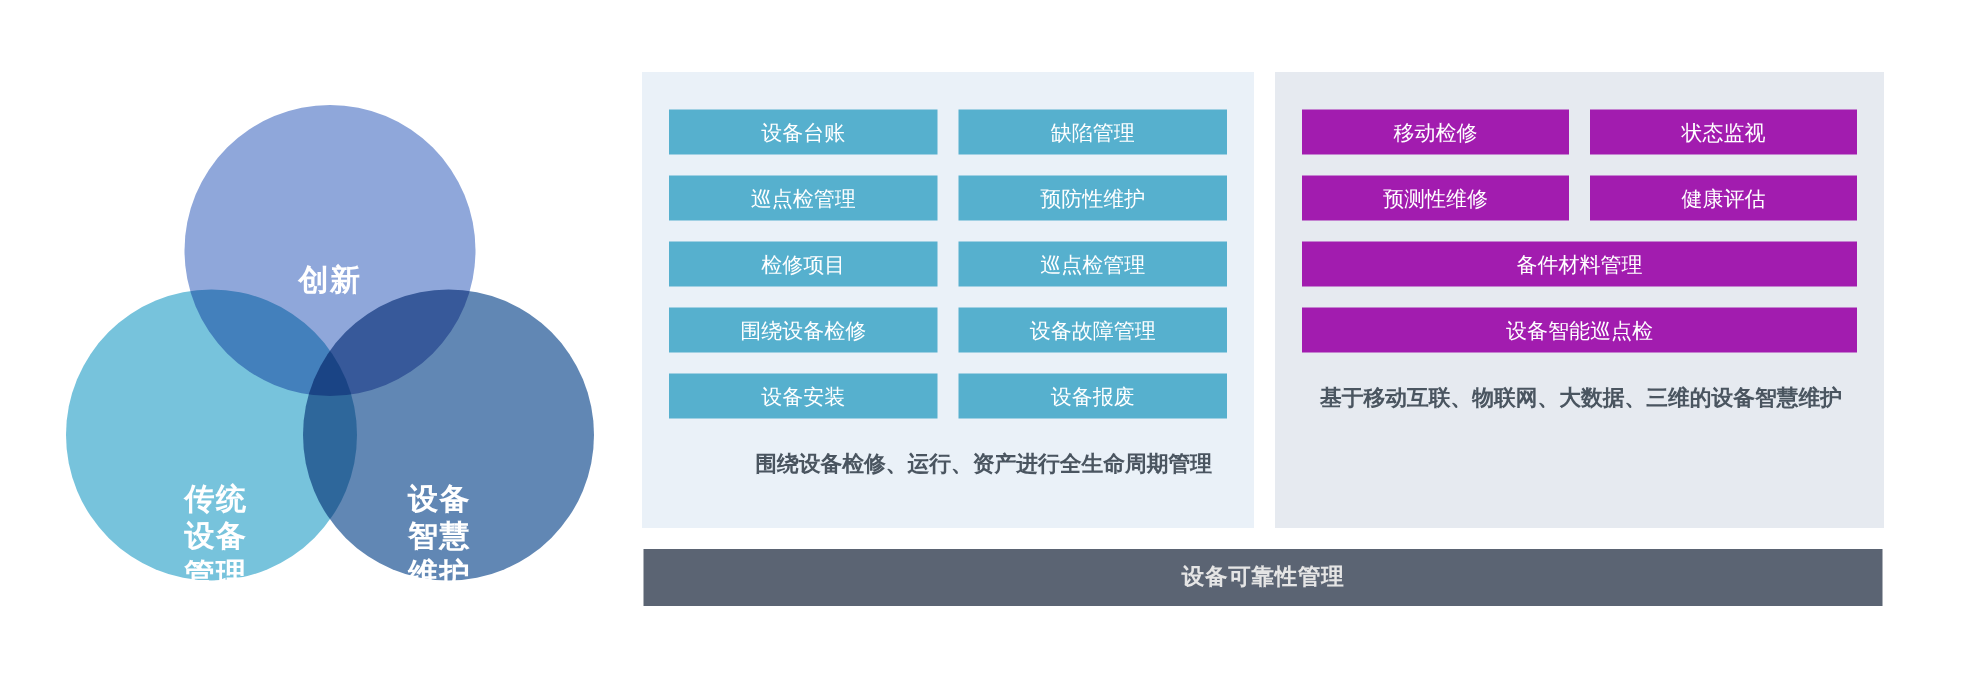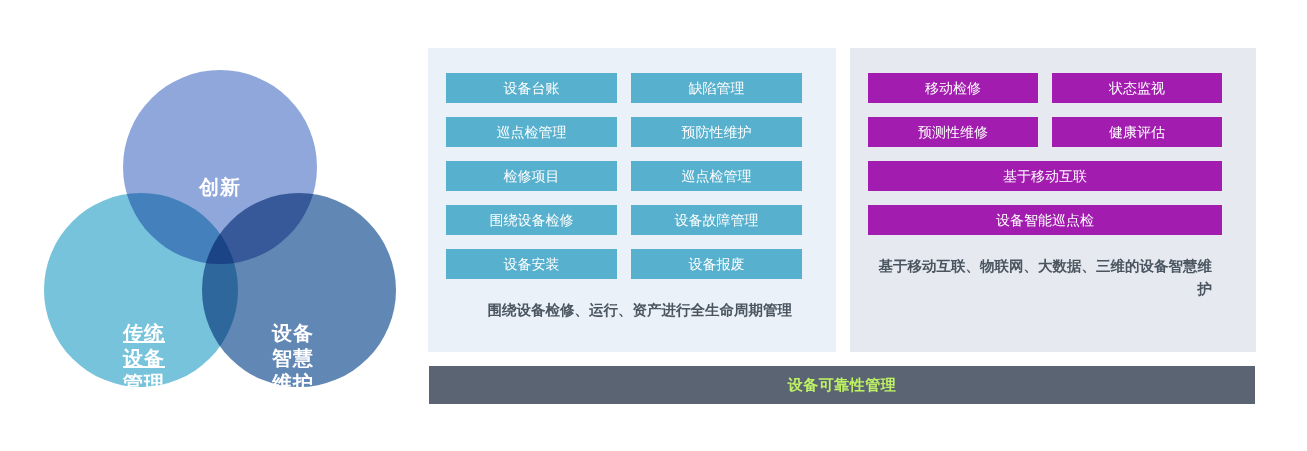--- a/index.html
+++ b/index.html
@@ -40,29 +40,29 @@
     font-weight: bold;
     font-size: 20px;
     line-height: 25px;
     text-align: center;
     letter-spacing: 1px;
     z-index: 5;
     white-space: pre-line;
     margin-top: 32px;
   }
   .venn-label.top   { left: 140px; top:  83px; width: 100px; }
-  .venn-label.left  { left:  80px; top: 229px; width:  68px; text-decoration: underline; }
+  .venn-label.left  { left:  80px; top: 229px; width:  68px; }
   .venn-label.right { left: 229px; top: 229px; width:  68px; }
 
   
   .panel {
     position: absolute;
     top: 48px;
     height: 304px;
-    padding: 25px 34px 0 18px;
+    padding: 25px 18px 0 18px;
   }
   #panel-left  { left: 428px; width: 408px; background: #eaf1f8; }
   #panel-right { left: 850px; width: 406px; background: #e6eaf0; }
 
   .grid-rows { display: flex; flex-direction: column; gap: 14px; }
   .grid-row  { display: flex; gap: 14px; }
 
   .cell {
     flex: 1 1 0;
     height: 30px;
@@ -88,21 +88,21 @@
   }
 
   
   #bottom-bar {
     position: absolute;
     left: 429px;
     top: 366px;
     width: 826px;
     height: 38px;
     background: #5b6473;
-    color: #bef264;
+    color: #e5e5e5;
     font-weight: bold;
     font-size: 15px;
     line-height: 38px;
     text-align: center;
     letter-spacing: 0.5px;
   }
 </style>
 </head>
 <body>
 
@@ -152,21 +152,21 @@
     <div class="grid-rows">
       <div class="grid-row">
         <div class="cell">移动检修</div>
         <div class="cell">状态监视</div>
       </div>
       <div class="grid-row">
         <div class="cell">预测性维修</div>
         <div class="cell">健康评估</div>
       </div>
       <div class="grid-row">
-        <div class="cell full">基于移动互联</div>
+        <div class="cell full">备件材料管理</div>
       </div>
       <div class="grid-row">
         <div class="cell full">设备智能巡点检</div>
       </div>
     </div>
     <div class="panel-caption">基于移动互联、物联网、大数据、三维的设备智慧维护</div>
   </div>
 
   <div id="bottom-bar">设备可靠性管理</div>
 

